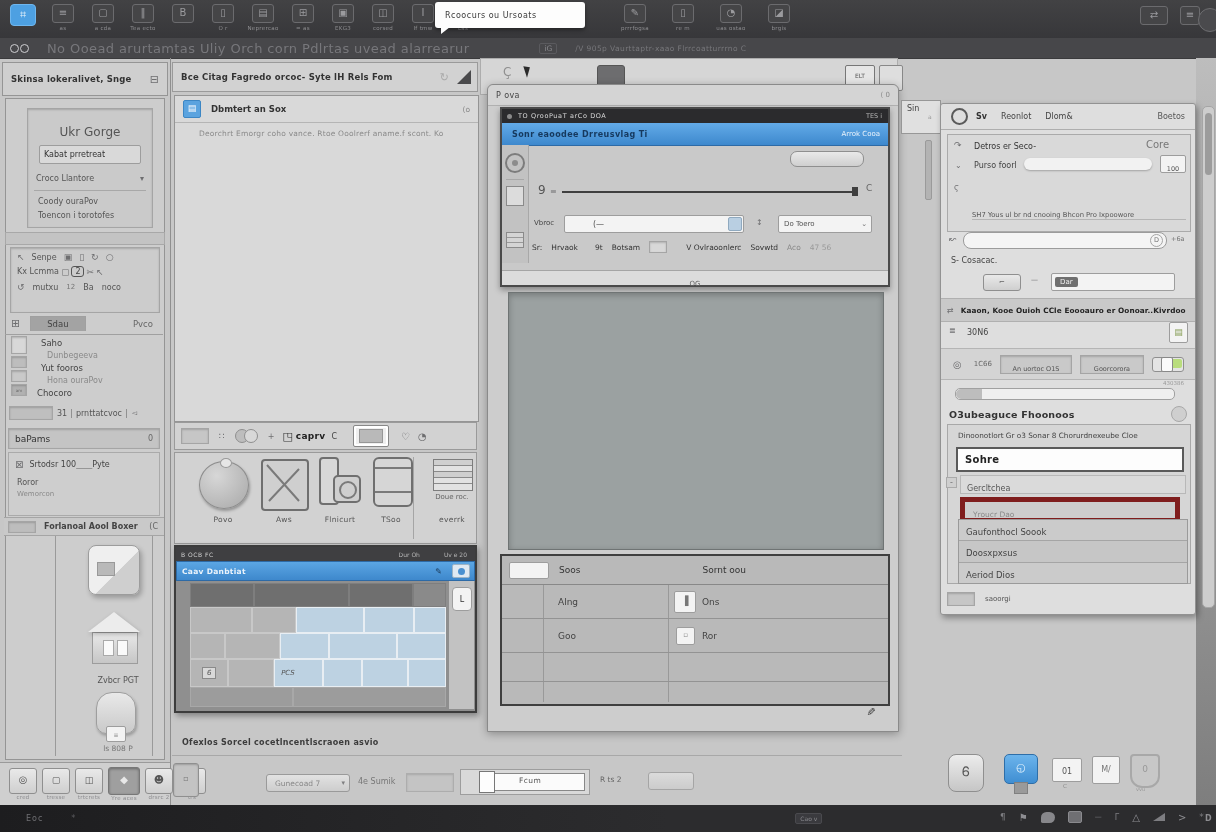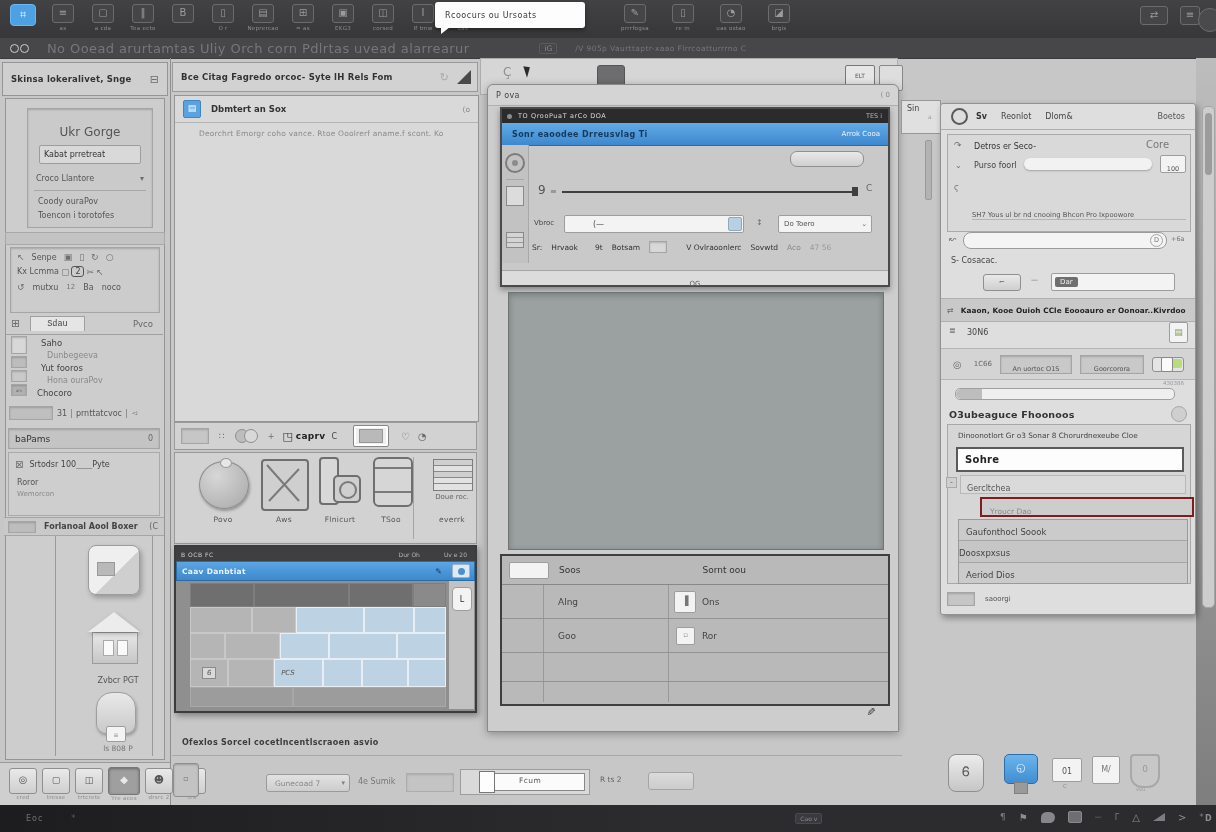--- a/index.html
+++ b/index.html
@@ -172,21 +172,21 @@
       <span class="glyph" style="font-size:9px;">↺</span>
       <span style="font-size:8px;color:#555;">mutxu</span>
       <span style="font-size:7px;color:#777;">12</span>
       <span style="font-size:8px;color:#555;">Ba</span>
       <span style="font-size:8px;color:#555;">noco</span>
     </div>
   </div>
 
   <div class="ab" style="left:5px;top:313px;width:158px;height:21px;border-bottom:1px solid #a0a0a0;display:flex;align-items:center;">
     <span class="glyph" style="font-size:11px;margin-left:6px;">⊞</span>
-    <span style="font-size:8.5px;color:#444;background:#e5e5e5;border:1px solid #a0a0a0;border-bottom:none;padding:2px 16px;margin-left:10px;font-family:Liberation Mono, monospace;">Sdau</span>
+    <span style="font-size:8.5px;color:#444;background:#a3a3a3;border:1px solid #a0a0a0;border-bottom:none;padding:2px 16px;margin-left:10px;">Sdau</span>
     <span style="font-size:8.5px;color:#666;margin-left:auto;margin-right:10px;">Pvco</span>
   </div>
 
   <div class="ab" style="left:5px;top:336px;width:158px;">
     <div style="display:flex;">
       <div style="width:22px;padding-left:6px;">
         <div class="inset" style="width:14px;height:16px;background:#d8d8d8;"></div>
         <div class="inset" style="width:14px;height:10px;background:#bdbdbd;margin-top:2px;"></div>
         <div class="inset" style="width:14px;height:10px;background:#c9c9c9;margin-top:2px;"></div>
         <div class="inset" style="width:14px;height:10px;background:#b1b1b1;margin-top:2px;display:flex;align-items:center;justify-content:center;font-size:4px;color:#666;">am</div>
@@ -619,29 +619,29 @@
 
     <div class="ab" style="left:6px;top:320px;width:242px;height:158px;border:1px solid #a8a8a8;background:#d6d6d6;">
       <div style="font-size:7.3px;color:#444;padding:6px 10px 0;">Dinoonotlort Gr o3 Sonar 8 Chorurdnexeube Cloe</div>
       <div class="ab" style="left:8px;top:22px;width:224px;height:21px;background:#fdfdfd;border:2px solid #5a5a5a;display:flex;align-items:center;">
         <span style="font-size:10px;color:#222;font-weight:bold;padding-left:7px;letter-spacing:.3px;">Sohre</span>
       </div>
       <span class="ab glyph" style="left:-2px;top:52px;font-size:8px;background:#cfcfcf;border:1px solid #aaa;padding:0 3px;">-</span>
       <div class="ab" style="left:12px;top:50px;width:224px;height:17px;background:#dadada;border:1px solid #b8b8b8;">
         <span style="font-size:8px;color:#555;padding-left:6px;line-height:16px;">Gercltchea</span>
       </div>
-      <div class="ab" style="left:12px;top:72px;width:210px;height:16px;background:#cdcdcd;border:2px solid #7f1d1d;margin-left:20px;">
+      <div class="ab" style="left:12px;top:72px;width:210px;height:16px;background:#cdcdcd;border:5px solid #7f1d1d;">
         <span style="font-size:7.5px;color:#8a8a8a;padding-left:8px;line-height:15px;">Yroucr Dao</span>
       </div>
       <div class="ab" style="left:10px;top:94px;width:228px;border:1px solid #9a9a9a;">
         <div style="height:20px;background:#cbcbcb;border-bottom:1px solid #a5a5a5;">
           <span style="font-size:8.5px;color:#444;padding-left:7px;line-height:19px;">Gaufonthocl Soook</span>
         </div>
         <div style="height:21px;background:#c6c6c6;border-bottom:1px solid #a5a5a5;">
-          <span style="font-size:8.5px;color:#444;line-height:20px;">Doosxpxsus</span>
+          <span style="font-size:8.5px;color:#444;padding-left:7px;line-height:20px;">Doosxpxsus</span>
         </div>
         <div style="height:20px;background:#cbcbcb;">
           <span style="font-size:8.5px;color:#444;padding-left:7px;line-height:19px;">Aeriod Dios</span>
         </div>
       </div>
     </div>
 
     <div style="position:absolute;left:6px;top:488px;display:flex;align-items:center;">
       <span class="inset" style="width:26px;height:12px;background:#c6c6c6;"></span>
       <span style="font-size:7px;color:#555;margin-left:10px;">saoorgi</span>

